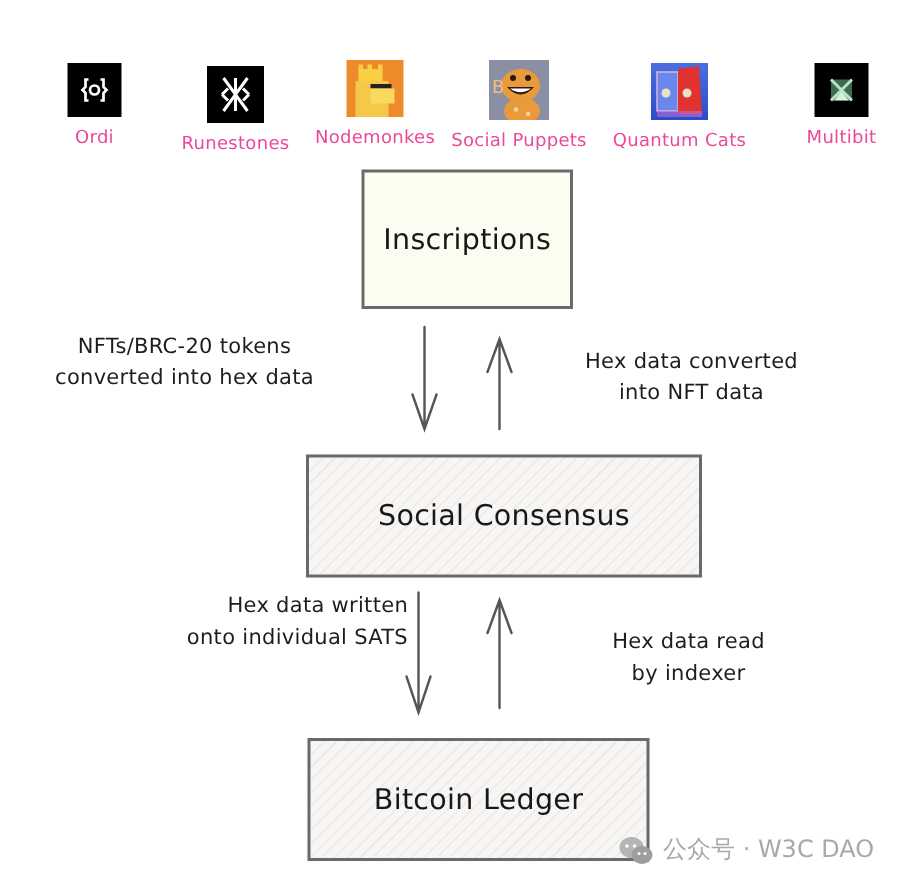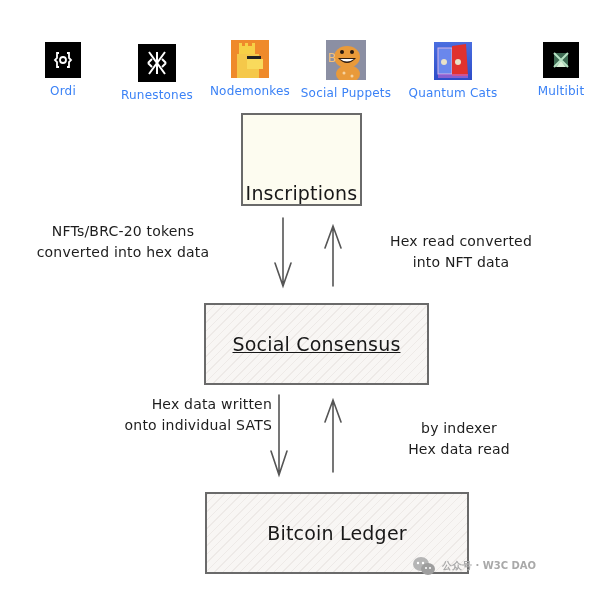--- a/index.html
+++ b/index.html
@@ -25,21 +25,21 @@
     }
     .logo-box {
       width: 36px; height: 36px;
       display: flex; align-items: center; justify-content: center;
       overflow: hidden;
     }
     .logo-label {
       margin-top: 6px;
       font-size: 12px;
       white-space: nowrap;
-      color: #3b82f6;
+      color: #ec4899;
     }
     
     .node {
       position: absolute;
       border: 2px solid #6a6a6a;
       box-sizing: border-box;
       display: flex; align-items: center; justify-content: center;
       font-size: 19px;
       color: #181818;
     }
@@ -57,22 +57,21 @@
       line-height: 21px;
       text-align: center;
       color: #1d1d1d;
       white-space: nowrap;
     }
     .watermark {
       position: absolute;
       left: 412px; top: 556px;
       display: flex; align-items: center; gap: 6px;
       color: #a9a9a9;
-      font-size: 10px;
-      font-weight: bold;
+      font-size: 16px;
     }
   </style>
 </head>
 <body>
 
 <div>
   <div class="logo-item" style="left:8px; top:42px;">
     <div class="logo-box" style="background:#000;">
       <svg width="22" height="22" viewBox="0 0 22 22">
         <path d="M7 4 H5 V9 L3 11 L5 13 V18 H7" fill="none" stroke="#fff" stroke-width="1.8"></path>
@@ -142,63 +141,63 @@
       <svg width="18" height="18" viewBox="0 0 18 18">
         <rect x="2" y="2" width="14" height="14" fill="#3d6a52"></rect>
         <path d="M2 2 L16 16 M16 2 L2 16" stroke="#b7e3c4" stroke-width="2"></path>
         <path d="M4 16 L9 10 L14 16 Z" fill="#d9f0d8"></path>
       </svg>
     </div>
     <div class="logo-label hand">Multibit</div>
   </div>
 </div>
 
-<div class="node cream hand" style="left:241px; top:113px; width:121px; height:93px;align-items:flex-end;">
+<div class="node cream hand" style="left:241px; top:113px; width:141px; height:93px;">
   <span>Inscriptions</span>
 </div>
 
 <svg class="arrow" style="left:271px; top:216px;" width="24" height="74" viewBox="0 0 24 74">
   <path d="M12 2 L12 70 M4 47 L12 70 L20 47" fill="none" stroke="#555" stroke-width="1.6" stroke-linecap="round"></path>
 </svg>
 <svg class="arrow" style="left:321px; top:222px;" width="24" height="66" viewBox="0 0 24 66">
   <path d="M12 64 L12 4 M4 26 L12 4 L20 26" fill="none" stroke="#555" stroke-width="1.6" stroke-linecap="round"></path>
 </svg>
 
 <div class="note hand" style="left:18px; top:221px; width:210px;">
   <div>NFTs/BRC-20 tokens</div>
   <div>converted into hex data</div>
 </div>
 
 <div class="note hand" style="left:366px; top:231px; width:190px;">
-  <div>Hex read converted</div>
+  <div>Hex data converted</div>
   <div>into NFT data</div>
 </div>
 
-<div class="node hatched hand" style="left:204px; top:303px; width:225px; height:82px;text-decoration:underline;">
+<div class="node hatched hand" style="left:204px; top:303px; width:264px; height:82px;">
   <span>Social Consensus</span>
 </div>
 
 <svg class="arrow" style="left:267px; top:393px;" width="24" height="86" viewBox="0 0 24 86">
   <path d="M12 2 L12 82 M4 58 L12 82 L20 58" fill="none" stroke="#555" stroke-width="1.6" stroke-linecap="round"></path>
 </svg>
 <svg class="arrow" style="left:321px; top:396px;" width="24" height="78" viewBox="0 0 24 78">
   <path d="M12 76 L12 4 M4 26 L12 4 L20 26" fill="none" stroke="#555" stroke-width="1.6" stroke-linecap="round"></path>
 </svg>
 
 <div class="note hand" style="left:72px; top:394px; width:200px;text-align:right;">
   <div>Hex data written</div>
   <div>onto individual SATS</div>
 </div>
 
 <div class="note hand" style="left:384px; top:418px; width:150px;">
+  <div>Hex data read</div>
   <div>by indexer</div>
-  <div>Hex data read</div>
-</div>
-
-<div class="node hatched hand" style="left:205px; top:492px; width:264px; height:82px;">
+</div>
+
+<div class="node hatched hand" style="left:205px; top:492px; width:228px; height:82px;">
   <span>Bitcoin Ledger</span>
 </div>
 
 <div class="watermark">
   <svg width="24" height="20" viewBox="0 0 24 20">
     <ellipse cx="9" cy="8" rx="8" ry="7" fill="#b5b5b5"></ellipse>
     <ellipse cx="16" cy="13" rx="7" ry="6" fill="#9e9e9e"></ellipse>
     <circle cx="6" cy="7" r="1.2" fill="#fff"></circle>
     <circle cx="11" cy="7" r="1.2" fill="#fff"></circle>
     <circle cx="14" cy="12" r="1" fill="#fff"></circle>

